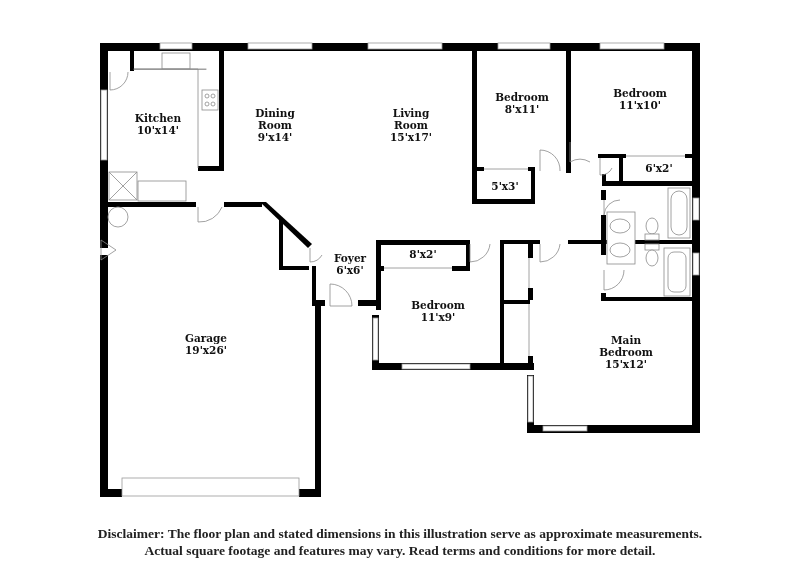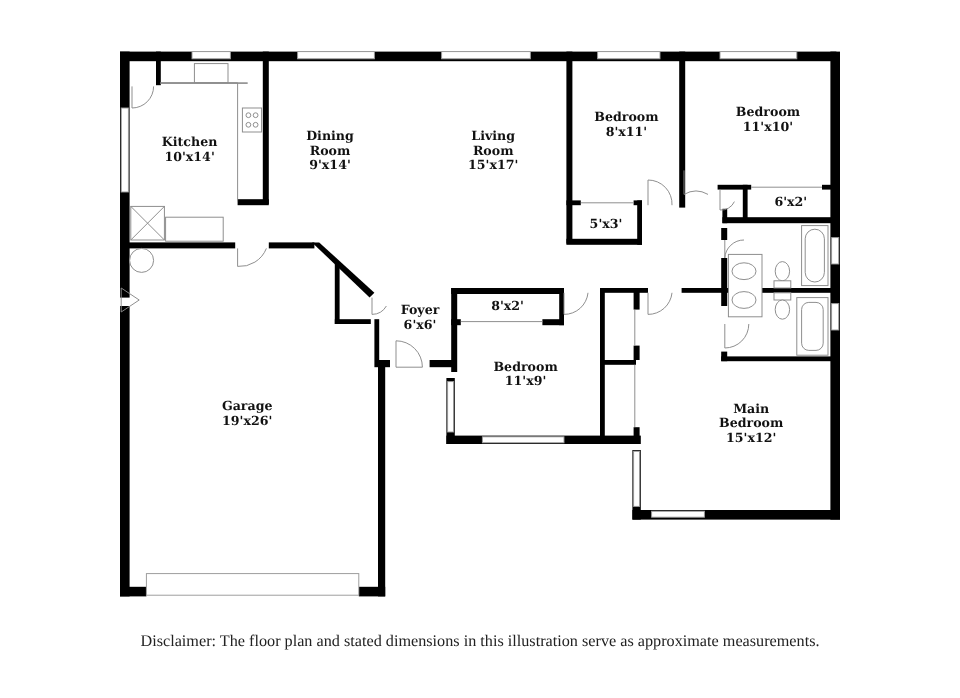--- a/index.html
+++ b/index.html
@@ -3,21 +3,21 @@
 <meta charset="utf-8">
 <style>
   html, body { margin: 0; padding: 0; background: #ffffff; }
   body { width: 800px; height: 582px; position: relative; overflow: hidden; font-family: "DejaVu Serif", serif; }
   #plan { position: absolute; left: 0; top: 0; width: 800px; height: 582px; }
   .wall { fill: #000000; }
   .win { fill: #ffffff; stroke: #9a9a9a; stroke-width: 0.8; }
   .fix { fill: #ffffff; stroke: #8a8a8a; stroke-width: 0.8; }
   .door { fill: none; stroke: #8a8a8a; stroke-width: 0.8; }
   .lbl { font-family: "DejaVu Serif", serif; font-weight: bold; font-size: 10.5px; fill: #111111; text-anchor: middle; }
-  .disclaimer { position: absolute; left: 0; width: 800px; text-align: center; font-family: "Liberation Serif", serif; font-size: 13.5px; color: #222222; line-height: 17px; }
+  .disclaimer { position: absolute; left: 0; width: 800px; text-align: center; font-family: "Liberation Serif", serif; font-size: 13.5px; color: #222222; line-height: 17px; font-weight: bold; }
 </style>
 </head>
 <body>
 
 <svg id="plan" viewBox="0 0 800 582" xmlns="http://www.w3.org/2000/svg">
 
   <g>
 
     <rect class="wall" x="100" y="43" width="375" height="8"></rect>
     <rect class="wall" x="475" y="43" width="222" height="8"></rect>
@@ -170,13 +170,14 @@
     <text class="lbl" x="350" y="262"><tspan>Foyer</tspan><tspan x="350" dy="12">6'x6'</tspan></text>
     <text class="lbl" x="423" y="258">8'x2'</text>
     <text class="lbl" x="438" y="309"><tspan>Bedroom</tspan><tspan x="438" dy="12">11'x9'</tspan></text>
     <text class="lbl" x="206" y="342"><tspan>Garage</tspan><tspan x="206" dy="12">19'x26'</tspan></text>
     <text class="lbl" x="626" y="344"><tspan>Main</tspan><tspan x="626" dy="12">Bedroom</tspan><tspan x="626" dy="12">15'x12'</tspan></text>
   </g>
 </svg>
 
 <div class="disclaimer" style="top:525px;">
   <div>Disclaimer: The floor plan and stated dimensions in this illustration serve as approximate measurements.</div>
+  <div>Actual square footage and features may vary. Read terms and conditions for more detail.</div>
 </div>
 
 </body></html>

